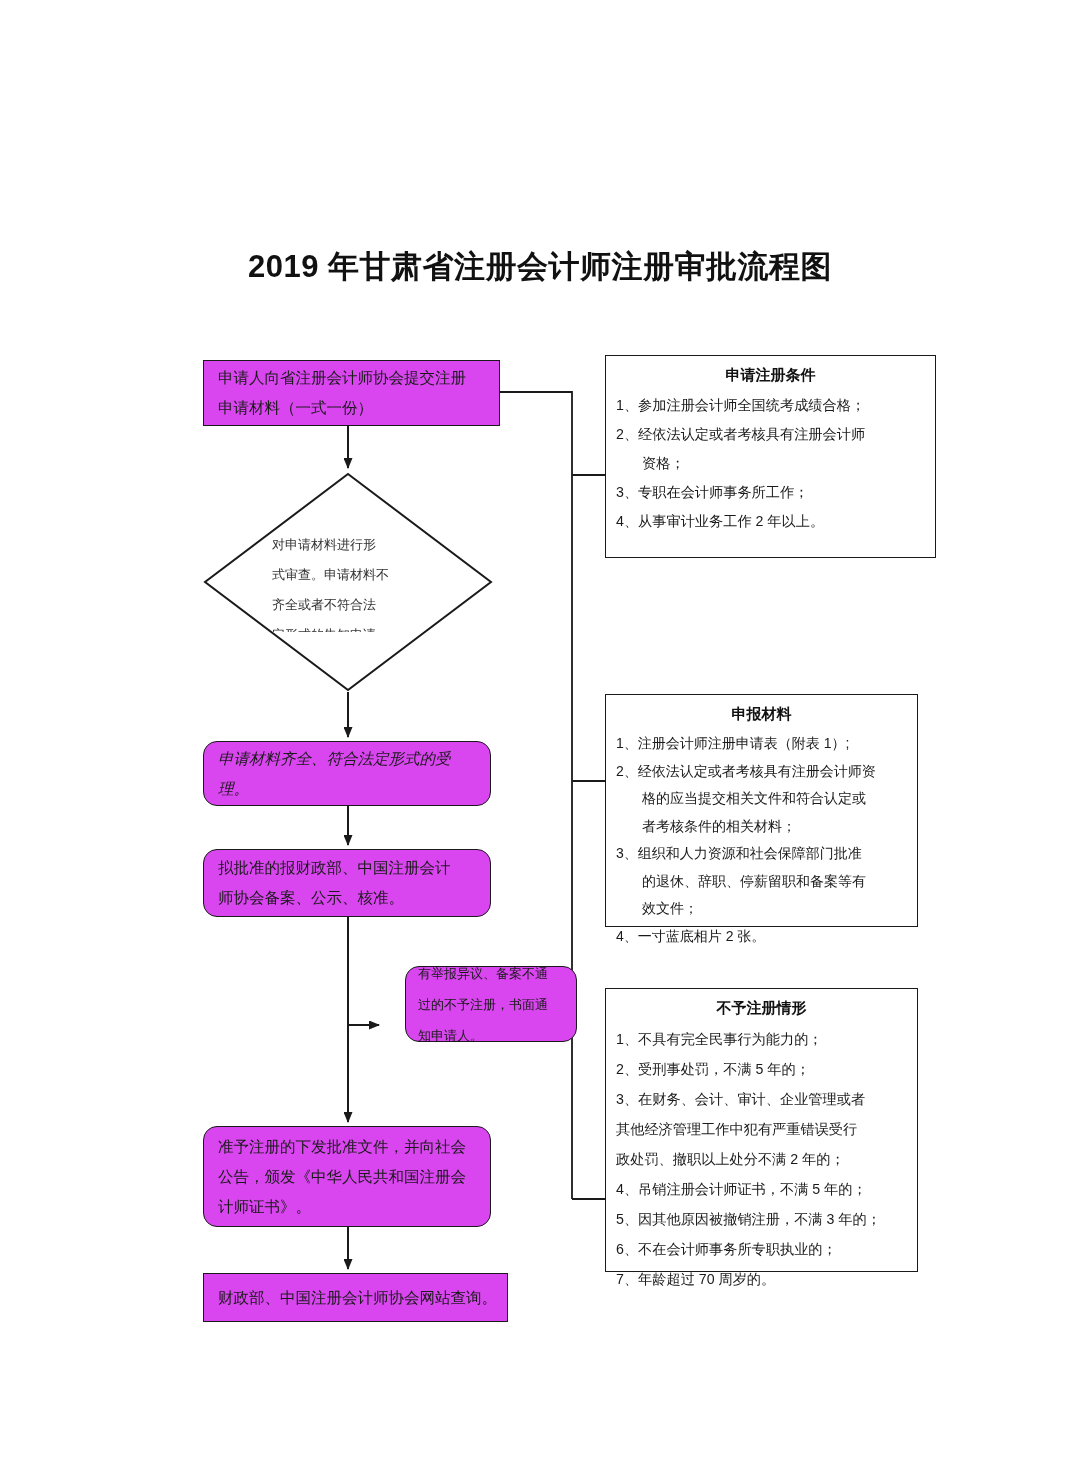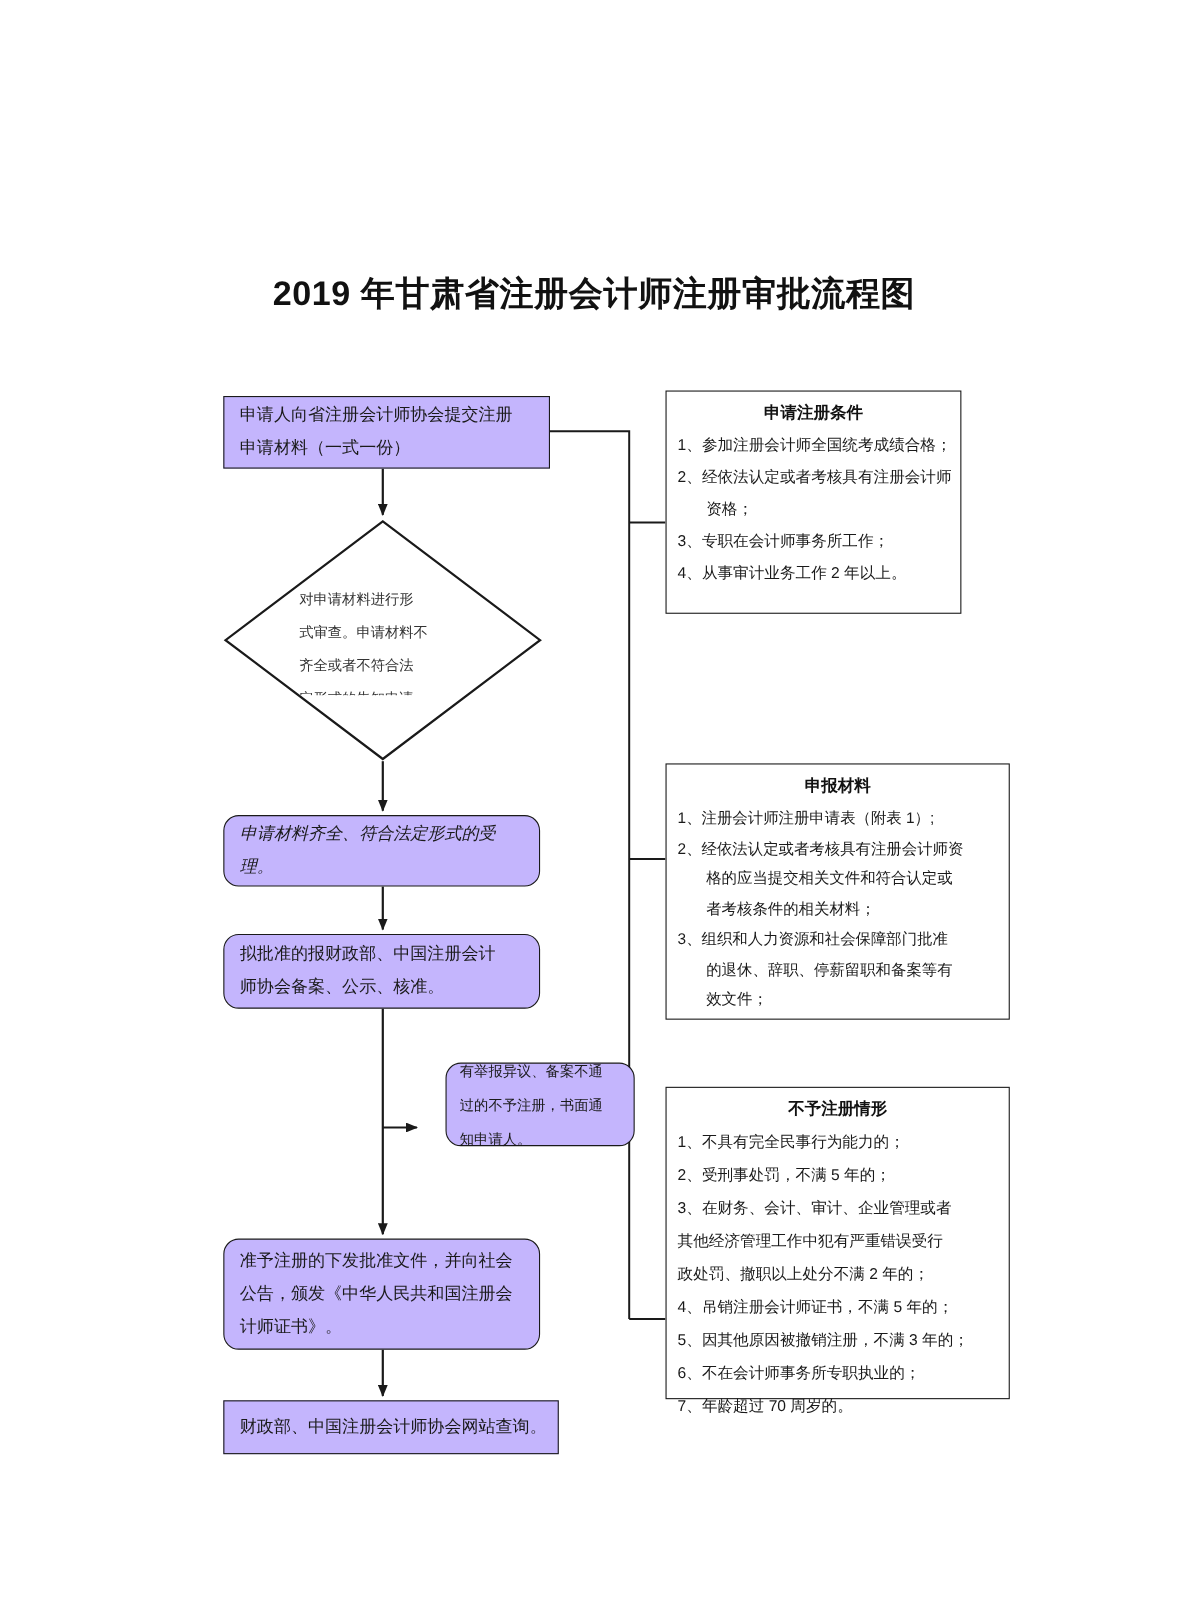--- a/index.html
+++ b/index.html
@@ -34,21 +34,21 @@
     letter-spacing: 0.5px;
     color: #111111;
     white-space: nowrap;
   }
 
   
   .node {
     position: absolute;
     box-sizing: border-box;
     border: 1.6px solid #1a1a1a;
-    background: #c4b5fd;
+    background: #d946ef;
     display: flex;
     flex-direction: column;
     justify-content: center;
   }
   .node .line {
     display: block;
     white-space: nowrap;
   }
 
   .node-rect { border-radius: 0; }
@@ -130,21 +130,21 @@
     white-space: nowrap;
   }
   .panel-line {
     font-size: 14.2px;
     line-height: 29px;
     color: #1a1a1a;
     white-space: nowrap;
   }
   .panel-line.indent { padding-left: 26px; }
 
-  #panel-conditions { left: 605px; top: 355px; width: 269px; height: 203px; }
+  #panel-conditions { left: 605px; top: 355px; width: 331px; height: 203px; }
   #panel-materials  { left: 605px; top: 660px; width: 313px; height: 233px; margin-top: 34px; }
   #panel-refusal    { left: 605px; top: 988px; width: 313px; height: 284px; }
   #panel-refusal .panel-line { line-height: 30px; font-size: 14.2px; }
   #panel-materials .panel-line { line-height: 27.5px; font-size: 14px; }
 
   
   #connectors {
     position: absolute;
     left: 0; top: 0;
     width: 1080px; height: 1472px;
@@ -252,20 +252,21 @@
 
   <div class="panel" id="panel-materials">
     <div class="panel-title">申报材料</div>
     <div class="panel-line">1、注册会计师注册申请表（附表 1）;</div>
     <div class="panel-line">2、经依法认定或者考核具有注册会计师资</div>
     <div class="panel-line indent">格的应当提交相关文件和符合认定或</div>
     <div class="panel-line indent">者考核条件的相关材料；</div>
     <div class="panel-line">3、组织和人力资源和社会保障部门批准</div>
     <div class="panel-line indent">的退休、辞职、停薪留职和备案等有</div>
     <div class="panel-line indent">效文件；</div>
+    <div class="panel-line">4、一寸蓝底相片 2 张。</div>
   </div>
 
   <div class="panel" id="panel-refusal">
     <div class="panel-title">不予注册情形</div>
     <div class="panel-line">1、不具有完全民事行为能力的；</div>
     <div class="panel-line">2、受刑事处罚，不满 5 年的；</div>
     <div class="panel-line">3、在财务、会计、审计、企业管理或者</div>
     <div class="panel-line">其他经济管理工作中犯有严重错误受行</div>
     <div class="panel-line">政处罚、撤职以上处分不满 2 年的；</div>
     <div class="panel-line">4、吊销注册会计师证书，不满 5 年的；</div>

